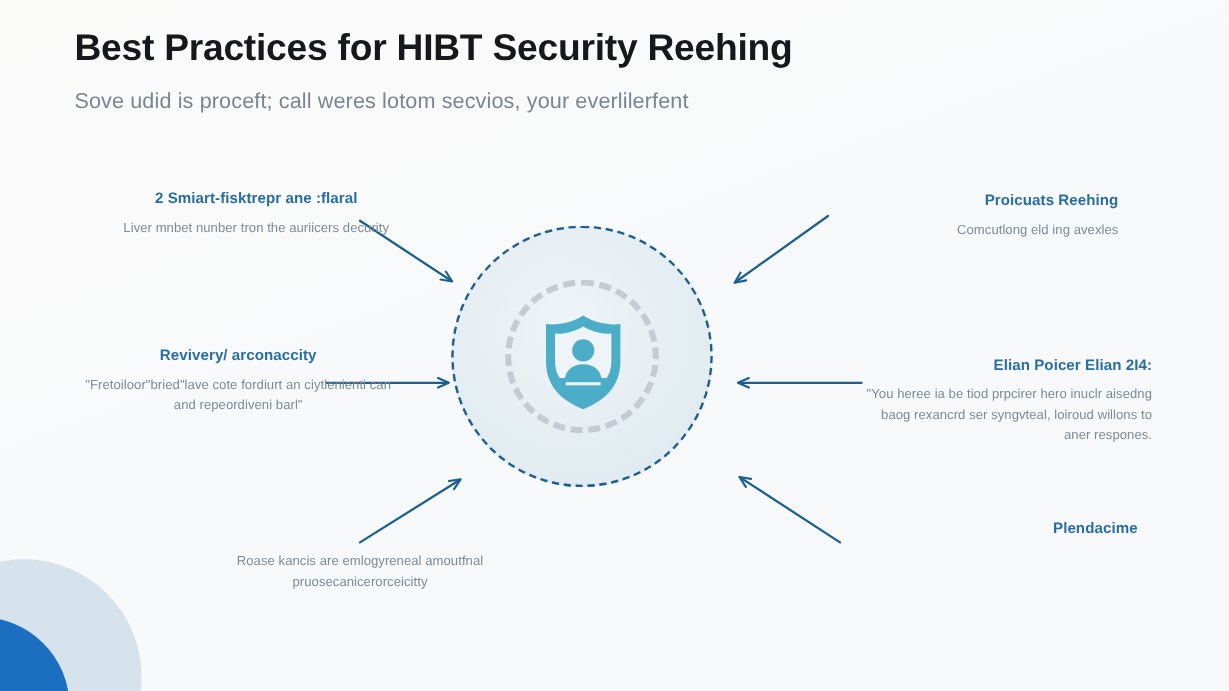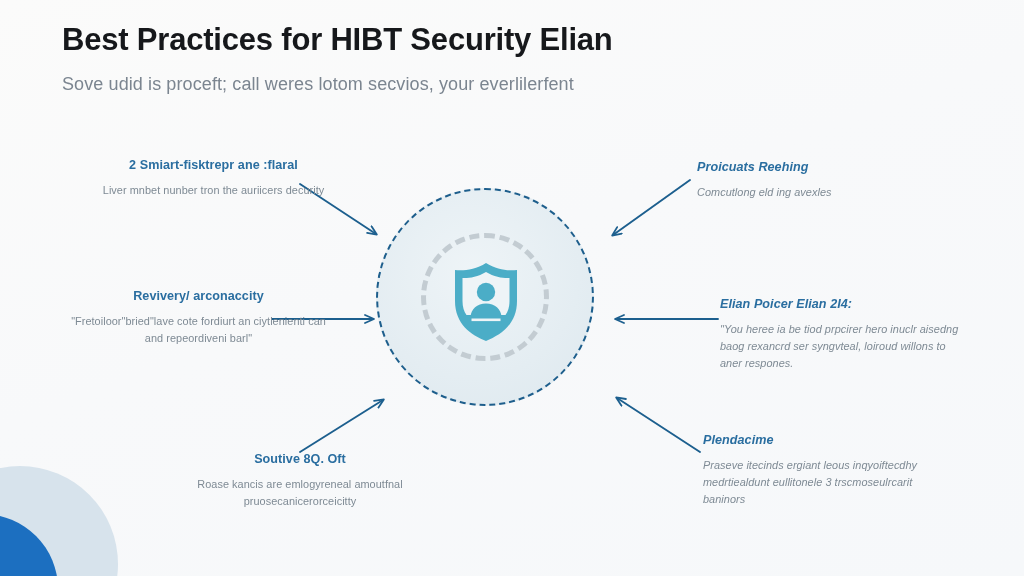--- a/index.html
+++ b/index.html
@@ -119,21 +119,21 @@
     letter-spacing: 0.05px;
   }
   .callout .cb {
     margin: 8px 0 0 0;
     font-size: 10.9px;
     color: #7e8a94;
     line-height: 1.55;
     letter-spacing: 0.05px;
   }
   .callout.right .ct,
-  .callout.right .cb { text-align: left; font-style: italic; }
+  .callout.right .cb { text-align: right; }
   .callout.lead .ct,
   .callout.lead .cb { text-align: center; }
 
   .c-tl { left: 96px;  top: 158px; }
   .c-ml { left: 66px;  top: 289px; width: 265px; }
   .c-bl { left: 175px; top: 452px; width: 250px; }
   .c-tr { left: 697px; top: 160px; }
   .c-mr { left: 720px; top: 297px; width: 240px; }
   .c-br { left: 703px; top: 433px; width: 245px; }
 
@@ -142,21 +142,21 @@
 </style>
 </head>
 <body>
 
 <div id="slide">
 
   <div class="corner-ring"></div>
   <div class="corner-core"></div>
 
   <div class="header">
-    <h1 class="title">Best Practices for HIBT Security Elian</h1>
+    <h1 class="title">Best Practices for HIBT Security Reehing</h1>
     <p class="subtitle soft">Sove udid is proceft; call weres lotom secvios, your everlilerfent</p>
   </div>
 
   <svg class="wires" viewBox="0 0 1024 576" xmlns="http://www.w3.org/2000/svg">
     <defs>
       <marker id="ah" markerWidth="12" markerHeight="12" refX="9" refY="5" orient="auto" markerUnits="userSpaceOnUse">
         <path d="M1,1 L10,5 L1,9" fill="none" stroke="#1c5f8e" stroke-width="1.8" stroke-linecap="round" stroke-linejoin="round"></path>
       </marker>
     </defs>
     <g stroke="#1c5f8e" stroke-width="1.9" fill="none" stroke-linecap="round" marker-end="url(#ah)">
@@ -185,32 +185,30 @@
     <p class="ct soft">2 Smiart-fisktrepr ane :flaral</p>
     <p class="cb soft">Liver mnbet nunber tron the auriicers decurity</p>
   </div>
 
   <div class="callout lead c-ml">
     <p class="ct soft">Revivery/ arconaccity</p>
     <p class="cb soft">"Fretoiloor"bried"lave cote fordiurt an ciytlenienti can and repeordiveni barl"</p>
   </div>
 
   <div class="callout lead c-bl">
-    <p class="ct soft">Soutive 8Q. Oft</p>
     <p class="cb soft">Roase kancis are emlogyreneal amoutfnal pruosecanicerorceicitty</p>
   </div>
 
   <div class="callout right c-tr">
     <p class="ct soft">Proicuats Reehing</p>
     <p class="cb soft">Comcutlong eld ing avexles</p>
   </div>
 
   <div class="callout right c-mr">
     <p class="ct soft">Elian Poicer Elian 2I4:</p>
     <p class="cb soft">"You heree ia be tiod prpcirer hero inuclr aisedng baog rexancrd ser syngvteal, loiroud willons to aner respones.</p>
   </div>
 
   <div class="callout right c-br">
     <p class="ct soft">Plendacime</p>
-    <p class="cb soft">Praseve itecinds ergiant leous inqyoiftecdhy medrtiealdunt eullitonele 3 trscmoseulrcarit baninors</p>
   </div>
 
 </div>
 
 </body></html>

